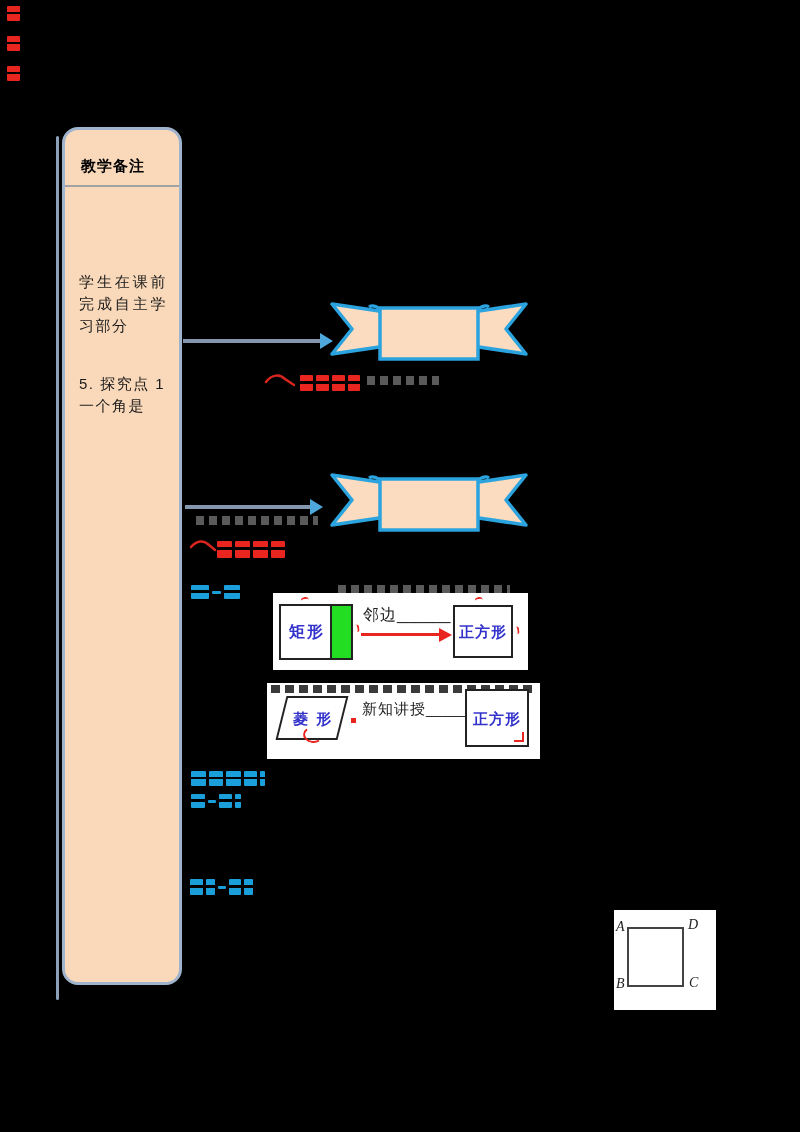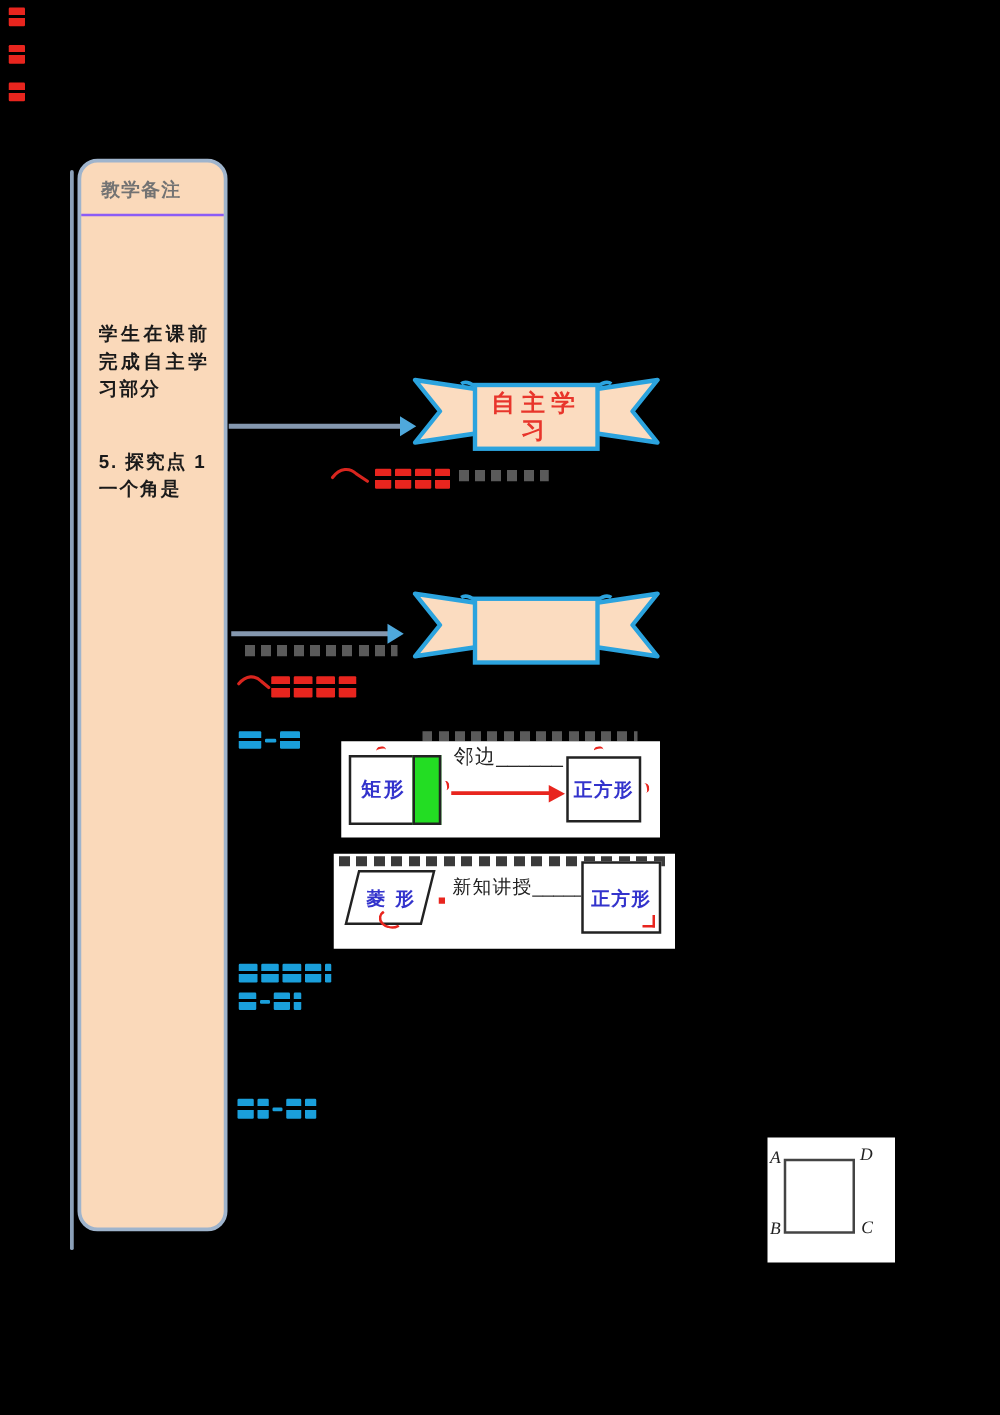--- a/index.html
+++ b/index.html
@@ -10,25 +10,25 @@
   }
   .abs { position:absolute; }
 
   
   .hand-line { left:56px; top:136px; width:3px; height:864px; background:#8BA0B8; border-radius:2px; }
   .panel {
     left:62px; top:127px; width:120px; height:858px; box-sizing:border-box;
     background:#FAD9BA; border:3px solid #9FB4CC; border-radius:16px;
   }
   .panel-title {
-    padding:13px 14px 9px 16px; font-weight:bold; font-size:15px; color:#737373;
-    letter-spacing:1px; border-bottom:2px solid #8b5cf6;
+    padding:13px 14px 9px 16px; font-weight:bold; font-size:15px; color:#000000;
+    letter-spacing:1px; border-bottom:2px solid #a3a3a3;margin-top:14px;
   }
   .panel-body {
-    padding:0 12px 0 14px; font-size:15px; font-weight:bold; color:#1a1a1a;
+    padding:0 12px 0 14px; font-size:15px; font-weight:normal; color:#1a1a1a;
     line-height:22px; letter-spacing:1.5px; text-align:justify;
   }
   .nb1 { margin-top:84px; }
   .nb2 { margin-top:12px; }
   .nb3 { margin-top:36px; }
   .red { color:#E8251E; }
 
   
   .conn { height:4px; background:#8497AE; }
   .arrowhead {
@@ -120,21 +120,20 @@
 <div class="abs arrowhead" style="left:310px; top:499px;"></div>
 
 <div class="abs banner" style="left:330px; top:301px;">
   <svg width="198" height="62" viewBox="0 0 198 62">
     <polygon points="2,3 56,11 56,45 2,53 22,28" fill="#FBDCC0" stroke="#2BA3DE" stroke-width="3.5" stroke-linejoin="round"></polygon>
     <polygon points="196,3 142,11 142,45 196,53 176,28" fill="#FBDCC0" stroke="#2BA3DE" stroke-width="3.5" stroke-linejoin="round"></polygon>
     <path d="M50,8 q-7,-5 -11,-2" fill="none" stroke="#2BA3DE" stroke-width="3"></path>
     <path d="M148,8 q7,-5 11,-2" fill="none" stroke="#2BA3DE" stroke-width="3"></path>
     <rect x="50" y="7" width="98" height="51" fill="#FBDCC0" stroke="#2BA3DE" stroke-width="3.5"></rect>
   </svg>
-  <div class="banner-text">自主学习</div>
 </div>
 
 <svg class="abs swoosh" style="left:263px; top:371px;" width="36" height="18">
   <path d="M3,11 C9,3 17,3 22,8 L31,14"></path>
 </svg>
 <div class="abs frow" style="left:300px; top:375px;">
   <div class="fr red-f" style="width:13px;height:16px;"></div>
   <div class="fr red-f" style="width:13px;height:16px;"></div>
   <div class="fr red-f" style="width:13px;height:16px;"></div>
   <div class="fr red-f" style="width:12px;height:16px;"></div>
@@ -170,21 +169,21 @@
 
 <div class="abs ghost" style="left:338px; top:585px; width:172px; height:8px;"></div>
 
 <div class="abs whitebox" style="left:273px; top:593px; width:255px; height:77px;">
   <div class="abs rect-b" style="left:6px; top:11px; width:74px; height:56px; background:#fff;"></div>
   <div class="abs shape-label" style="left:16px; top:29px; font-size:16px;">矩形</div>
   <div class="abs rect-b" style="left:57px; top:11px; width:23px; height:56px; background:#23DD23;"></div>
   <div class="abs tick" style="left:28px; top:4px;"></div>
   <div class="abs tick" style="left:79px; top:32px; transform:rotate(80deg);"></div>
 
-  <div class="abs blk" style="left:90px; top:2px; font-size:16px; letter-spacing:1px;">
+  <div class="abs blk" style="left:90px; top:12px; font-size:16px; letter-spacing:1px;">
     <span>邻边</span><span class="blank-u">______</span>
   </div>
   <div class="abs redline" style="left:88px; top:40px; width:80px;"></div>
   <div class="abs redhead" style="left:166px; top:35px;"></div>
 
   <div class="abs rect-b" style="left:180px; top:12px; width:60px; height:53px; background:#fff;"></div>
   <div class="abs shape-label" style="left:183px; top:30px; width:54px; text-align:center; font-size:15px; letter-spacing:1px;">正方形</div>
   <div class="abs tick" style="left:202px; top:4px;"></div>
   <div class="abs tick" style="left:239px; top:34px; transform:rotate(80deg);"></div>
 </div>

